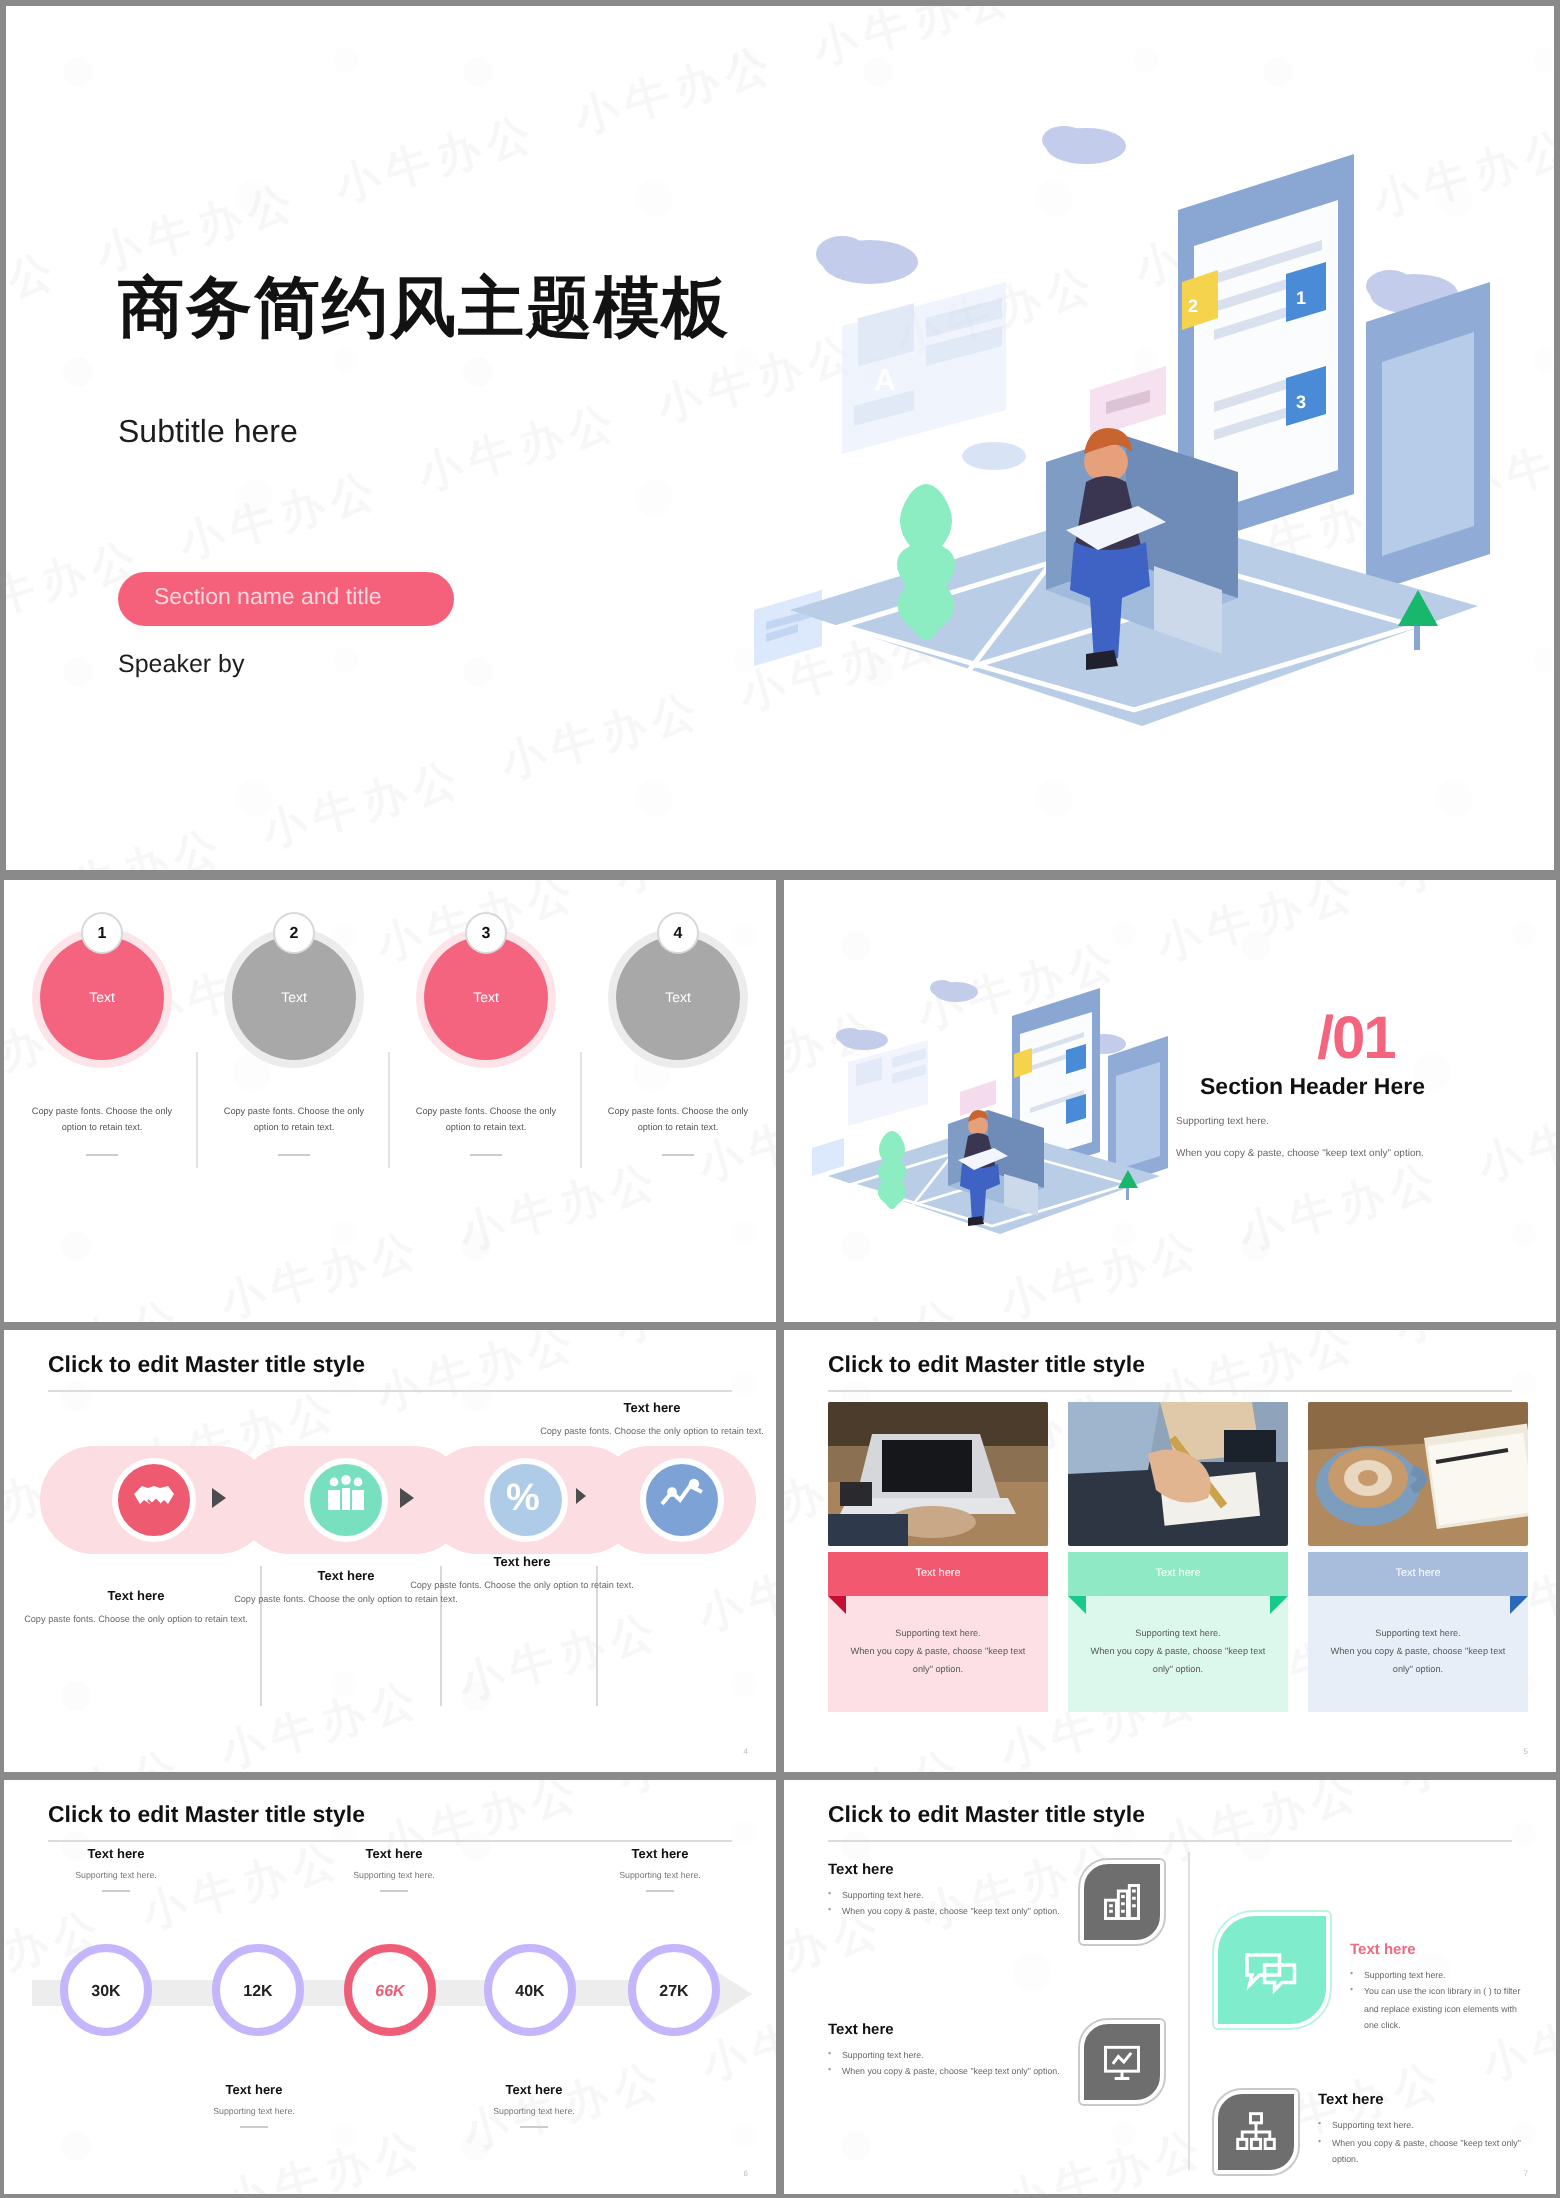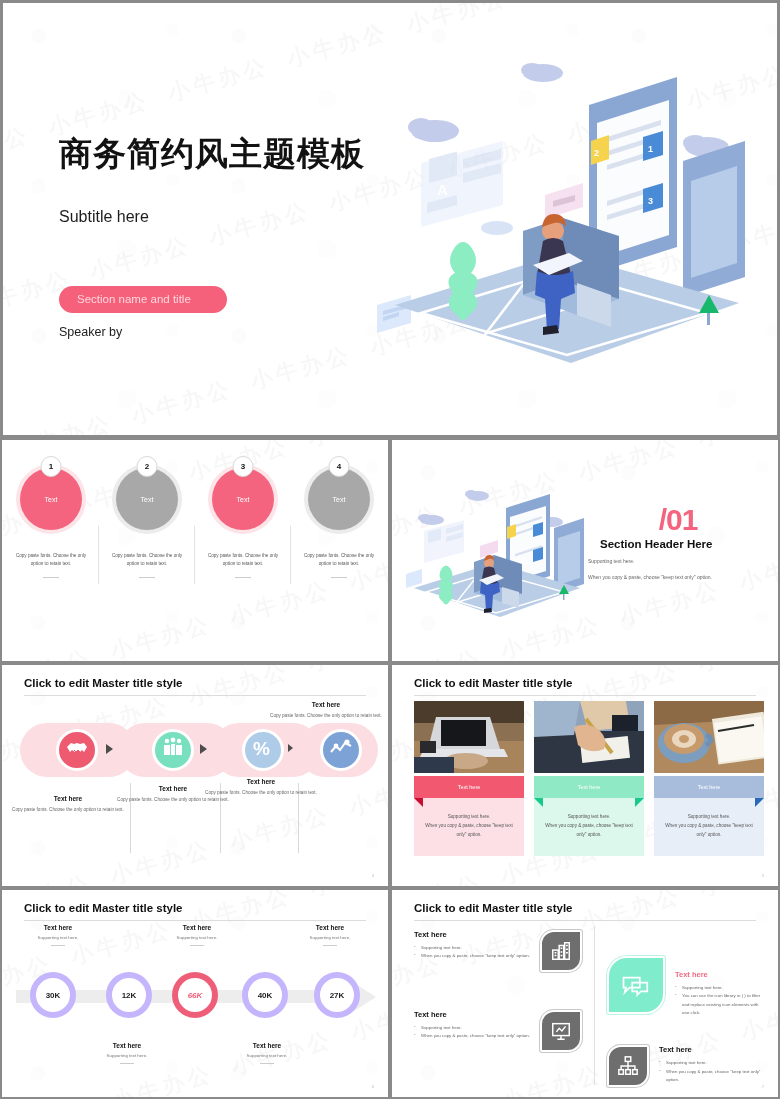--- a/index.html
+++ b/index.html
@@ -169,21 +169,21 @@
   
   .tl { position: absolute; left: 0; right: 0; top: 80px; height: 52px; }
   .tl-bar { position: absolute; left: 14px; right: 36px; top: 20px; height: 13px; background: #ededed; }
   .tl-head {
     position: absolute; right: 12px; top: 12.5px; width: 0; height: 0;
     border-left: 22px solid #ededed; border-top: 14px solid transparent; border-bottom: 14px solid transparent;
   }
   .tl-node { position: absolute; top: 2px; width: 48px; }
   .tl-circle {
     width: 46px; height: 46px; border-radius: 50%;
-    background: #fff; border: 6px solid #c4b5fd;
+    background: #fff; border: 4px solid #c4b5fd;
     display: flex; align-items: center; justify-content: center;
     font-size: 8px; font-weight: 700; color: #222;
     position: relative;
   }
   .tl-circle.active { border-color: #ef5e78; color: #ef5e78; font-style: italic; }
   .tl-cap { position: absolute; width: 120px; text-align: center; }
   .tl-cap h4 { font-size: 6.5px; font-weight: 700; color: #111; }
   .tl-cap p { font-size: 4.4px; color: #777; margin-top: 4px; }
   .tl-rule { width: 14px; height: 1px; background: #ccc; margin: 5px auto 0; }
 

